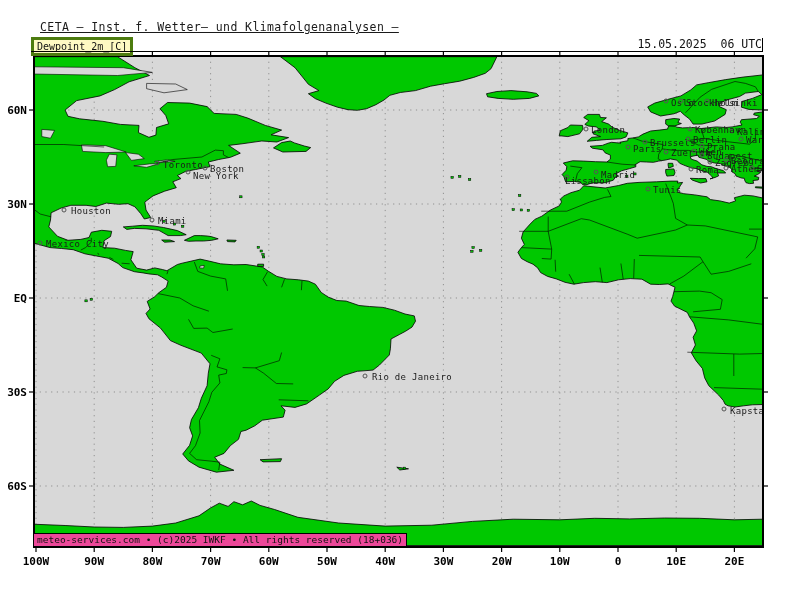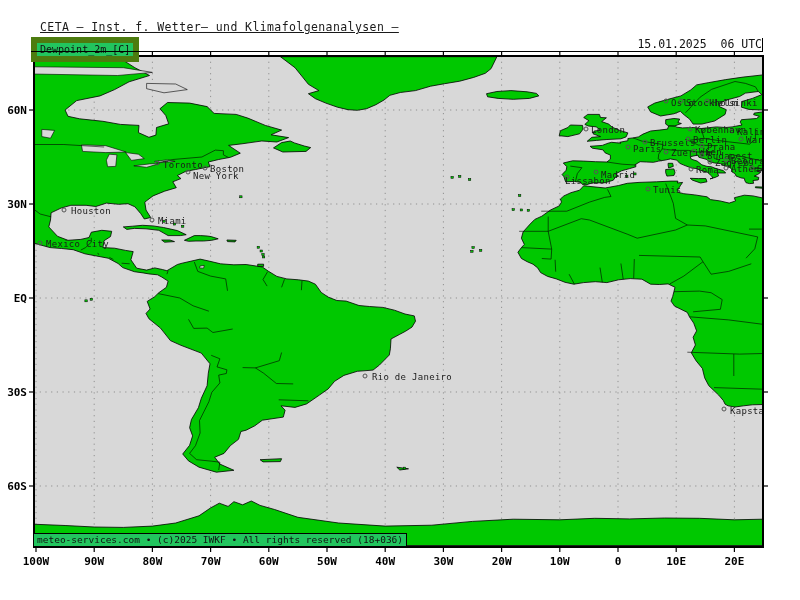--- a/index.html
+++ b/index.html
@@ -1,26 +1,26 @@
 <!DOCTYPE html>
 <html><head>
 <meta charset="utf-8">
 <style>
   html,body{margin:0;padding:0;background:#ffffff;}
   #page{position:relative;width:800px;height:600px;background:#ffffff;overflow:hidden;
         font-family:"DejaVu Sans Mono",monospace;color:#111;}
   .hdr-title{position:absolute;left:40px;top:20px;font-size:11.5px;letter-spacing:.4px;
              white-space:pre;color:#1a1a1a;text-decoration:underline;}
-  .var-box{position:absolute;left:31px;top:37px;border:6px solid #4d7c0f;background:#22c55e;
+  .var-box{position:absolute;left:31px;top:37px;border:3px solid #4d7c0f;background:#fef9c3;
            font-size:10px;line-height:13px;padding:0 3px;white-space:pre;}
   .hdr-date{position:absolute;right:38px;top:37px;font-size:11.5px;white-space:pre;}
   .hdr-line{position:absolute;left:31px;top:51px;width:732px;height:1px;background:#000;}
   .hdr-line-r{position:absolute;left:762px;top:38px;width:1px;height:14px;background:#000;}
   #mapsvg{position:absolute;left:0;top:0;}
-  .credit-box{position:absolute;left:33px;top:533px;border:1px solid #000;background:#22c55e;
+  .credit-box{position:absolute;left:33px;top:533px;border:1px solid #000;background:#ec4899;
               font-size:9.5px;line-height:12px;padding:0 3px;white-space:pre;z-index:5;}
 </style>
 </head>
 <body>
 
 <div id="page">
   <svg id="mapsvg" width="800" height="600">
       <defs>
         <clipPath id="mapclip">
           <rect x="34" y="56" width="729" height="491"></rect>
@@ -273,17 +273,17 @@
       <text x="27" y="302" text-anchor="end" font-size="11" font-weight="bold" fill="#000" font-family="DejaVu Sans Mono, monospace">EQ</text>
       <line x1="29" y1="391.999" x2="34" y2="391.999" stroke="#000000" stroke-width="1.2"></line>
       <line x1="763" y1="391.999" x2="768" y2="391.999" stroke="#000000" stroke-width="1.2"></line>
       <text x="27" y="395.999" text-anchor="end" font-size="11" font-weight="bold" fill="#000" font-family="DejaVu Sans Mono, monospace">30S</text>
       <line x1="29" y1="485.99800000000005" x2="34" y2="485.99800000000005" stroke="#000000" stroke-width="1.2"></line>
       <line x1="763" y1="485.99800000000005" x2="768" y2="485.99800000000005" stroke="#000000" stroke-width="1.2"></line>
       <text x="27" y="489.99800000000005" text-anchor="end" font-size="11" font-weight="bold" fill="#000" font-family="DejaVu Sans Mono, monospace">60S</text>
     </svg>
   <div class="hdr-title">CETA – Inst. f. Wetter– und Klimafolgenanalysen –</div>
   <div class="var-box">Dewpoint_2m_[C]</div>
-  <div class="hdr-date">15.01.2025  06 UTC</div>
+  <div class="hdr-date">15.05.2025  06 UTC</div>
   <div class="hdr-line"></div>
   <div class="hdr-line-r"></div>
   <div class="credit-box">meteo-services.com • (c)2025 IWKF • All rights reserved (18+036)</div>
 </div>
 
 </body></html>

